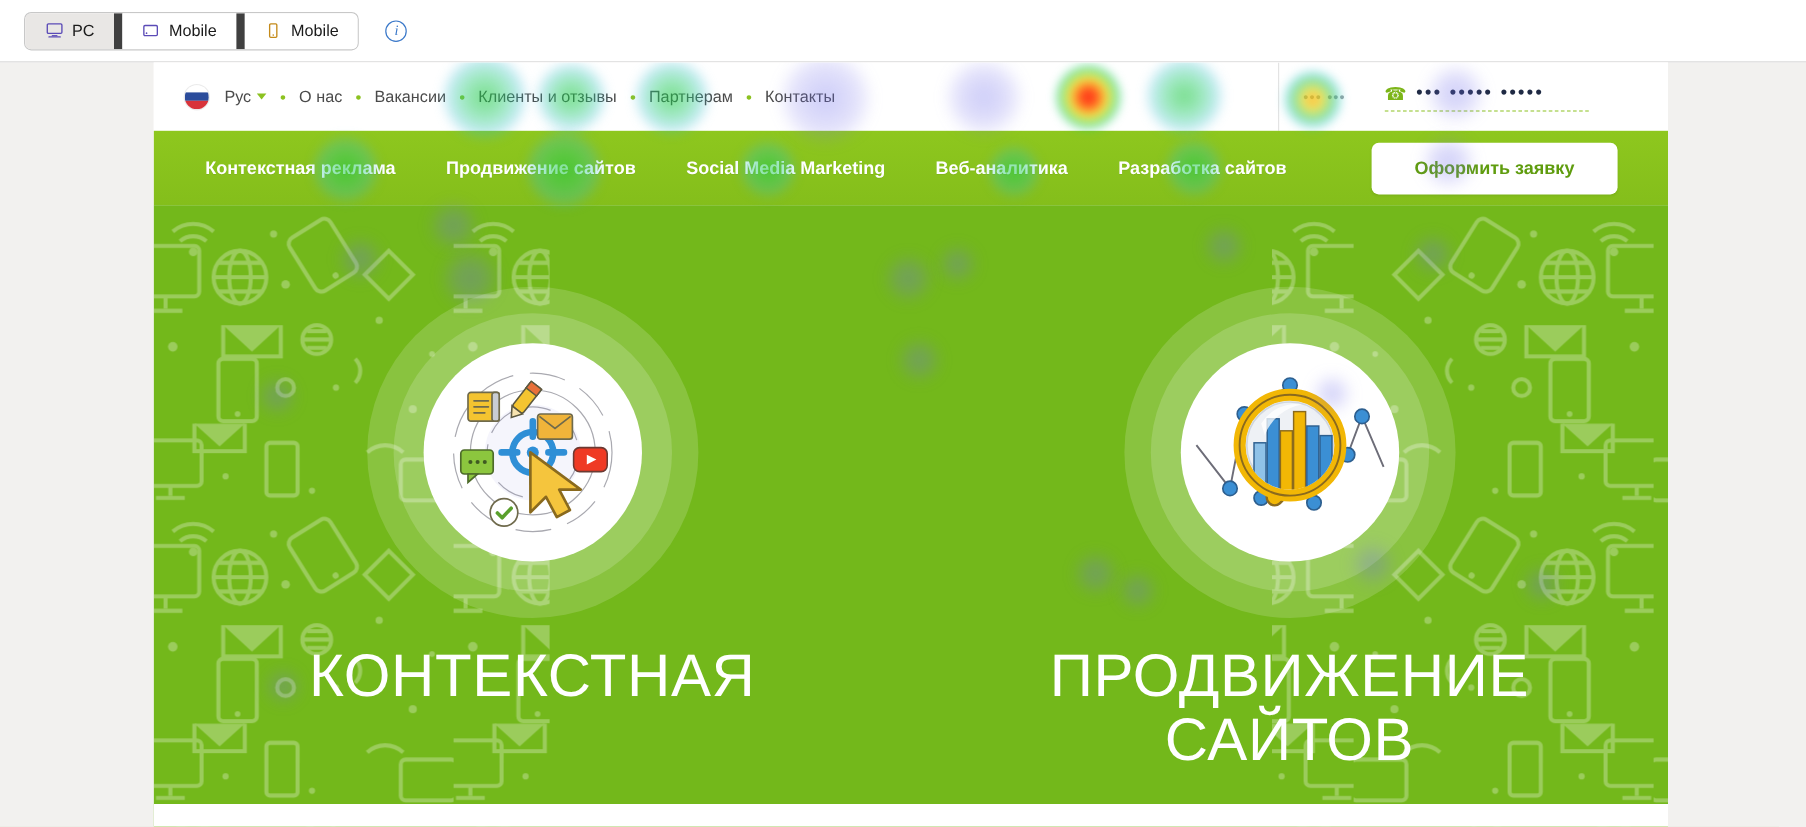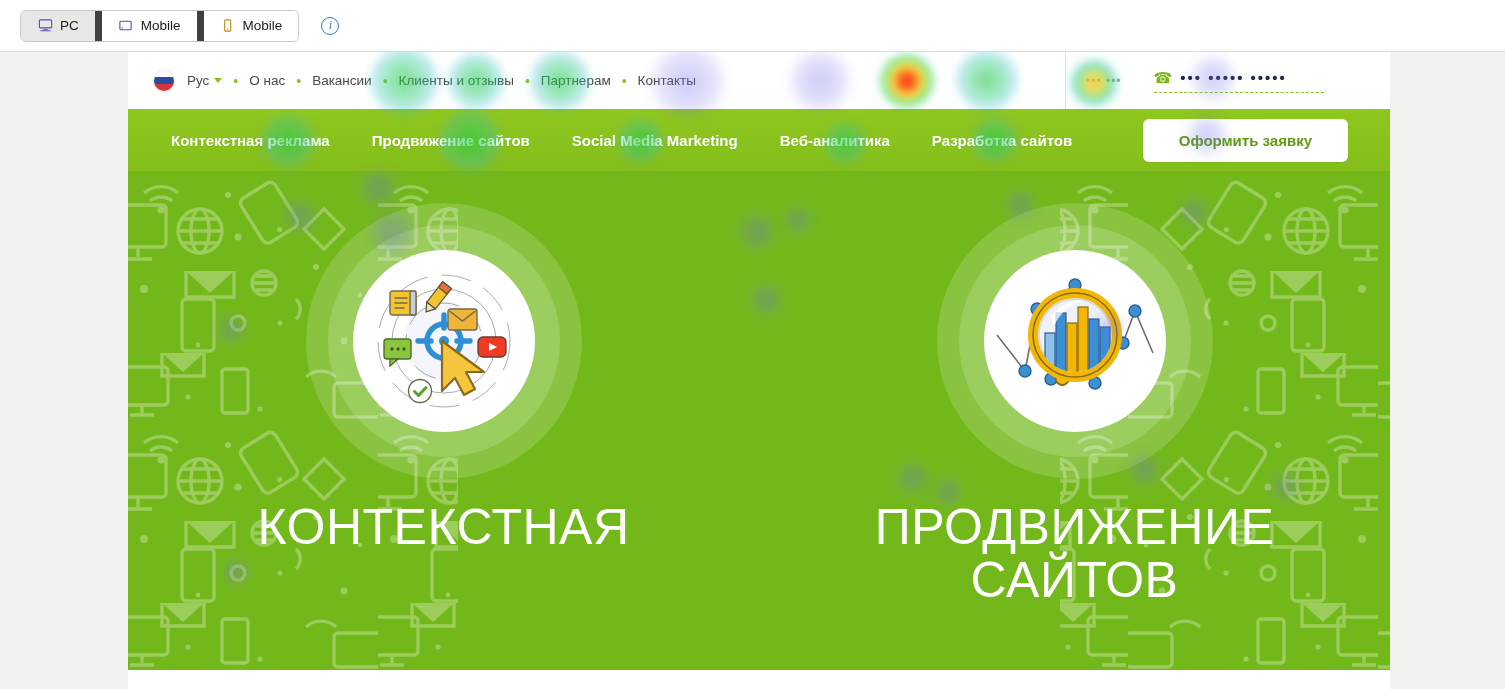--- a/index.html
+++ b/index.html
@@ -166,21 +166,21 @@
   .hero-pattern {
     position: absolute; inset: 0;
     opacity: .30;
   }
   .hero-inner {
     position: absolute; inset: 0;
     display: flex;
   }
   .hero-col {
     flex: 1; position: relative;
-    display: flex; flex-direction: column; align-items: center;
+    display: flex; flex-direction: column; align-items: center; margin-top: 36px;
   }
   .glow-circle {
     position: absolute; top: 32px; left: 50%;
     width: 276px; height: 276px; margin-left: -138px;
     border-radius: 50%;
     background: rgba(255,255,255,.16);
   }
   .glow-circle::after {
     content:""; position: absolute; inset: 22px;
     border-radius: 50%;

